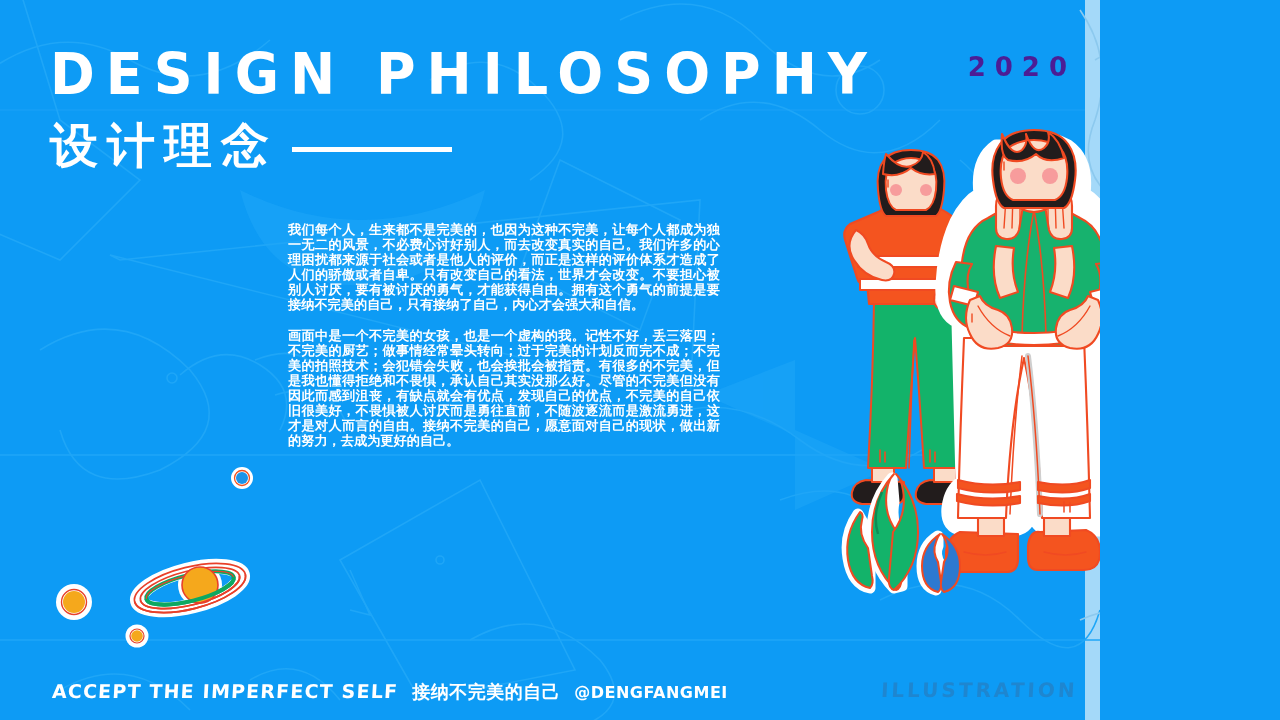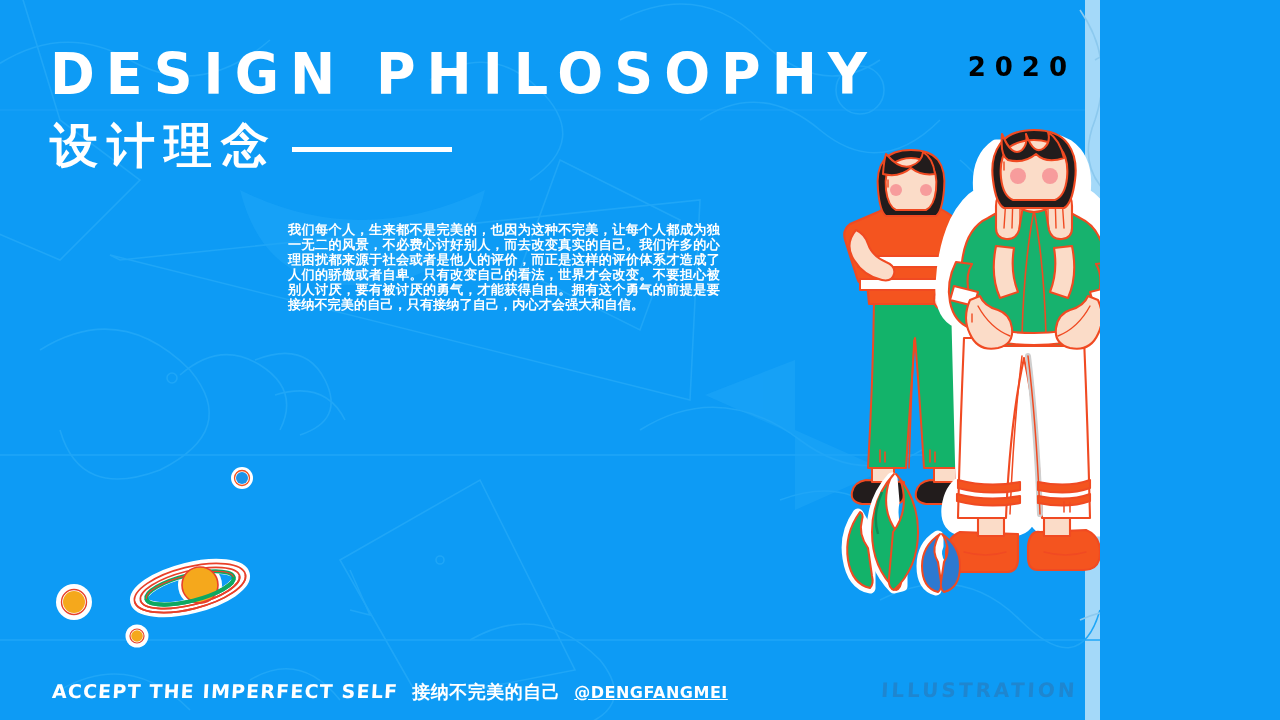--- a/index.html
+++ b/index.html
@@ -48,21 +48,21 @@
     letter-spacing:9px;
     white-space:nowrap;
   }
   .title-rule {
     width:160px; height:5px; background:#FFFFFF;
     margin-left:14px; margin-top:6px;
   }
   .year {
     position:absolute; right:24px; top:52px;
     font-size:26px; font-weight:bold;
-    color:#000000; letter-spacing:9px;
+    color:#4c1d95; letter-spacing:9px;
     font-family:"DejaVu Sans","Liberation Sans",sans-serif;
   }
 
   
   .copy {
     position:absolute; left:288px; top:222px; width:432px;
     color:#FFFFFF;
   }
   .copy p {
     font-size:13.2px; line-height:15px;
@@ -81,21 +81,20 @@
   }
   .footer-en {
     font-size:19px; font-weight:bold; letter-spacing:1.2px;
     font-family:"DejaVu Sans","Liberation Sans",sans-serif;
     transform:skewX(-3deg);
   }
   .footer-cn { font-size:18px; font-weight:bold; letter-spacing:0.5px; }
   .footer-handle {
     font-size:16px; font-weight:bold; letter-spacing:0.5px;
     font-family:"DejaVu Sans","Liberation Sans",sans-serif;
-    text-decoration:underline;
   }
   .footer-right {
     position:absolute; right:22px; bottom:18px;
     font-size:20px; font-weight:bold;
     color:#1E86D0; letter-spacing:3px;
     font-family:"DejaVu Sans","Liberation Sans",sans-serif;
     transform:skewX(-3deg);
   }
 
   
@@ -177,20 +176,21 @@
 
   <div class="title-cn-row">
     <span class="title-cn">设计理念</span>
     <span class="title-rule"></span>
   </div>
 
   <div class="year">2020</div>
 
   <div class="copy">
     <p>我们每个人，生来都不是完美的，也因为这种不完美，让每个人都成为独一无二的风景，不必费心讨好别人，而去改变真实的自己。我们许多的心理困扰都来源于社会或者是他人的评价，而正是这样的评价体系才造成了人们的骄傲或者自卑。只有改变自己的看法，世界才会改变。不要担心被别人讨厌，要有被讨厌的勇气，才能获得自由。拥有这个勇气的前提是要接纳不完美的自己，只有接纳了自己，内心才会强大和自信。</p>
+    <p>画面中是一个不完美的女孩，也是一个虚构的我。记性不好，丢三落四；不完美的厨艺；做事情经常晕头转向；过于完美的计划反而完不成；不完美的拍照技术；会犯错会失败，也会挨批会被指责。有很多的不完美，但是我也懂得拒绝和不畏惧，承认自己其实没那么好。尽管的不完美但没有因此而感到沮丧，有缺点就会有优点，发现自己的优点，不完美的自己依旧很美好，不畏惧被人讨厌而是勇往直前，不随波逐流而是激流勇进，这才是对人而言的自由。接纳不完美的自己，愿意面对自己的现状，做出新的努力，去成为更好的自己。</p>
   </div>
 
   <div class="deco" style="left:230px; top:466px;">
     <svg width="24" height="24" viewBox="0 0 24 24">
       <circle cx="12" cy="12" r="11" fill="#FFFFFF"></circle>
       <circle cx="12" cy="12" r="7.5" fill="none" stroke="#F4511E" stroke-width="1.3"></circle>
       <circle cx="12" cy="12" r="6" fill="#1C94E8"></circle>
     </svg>
   </div>
 

